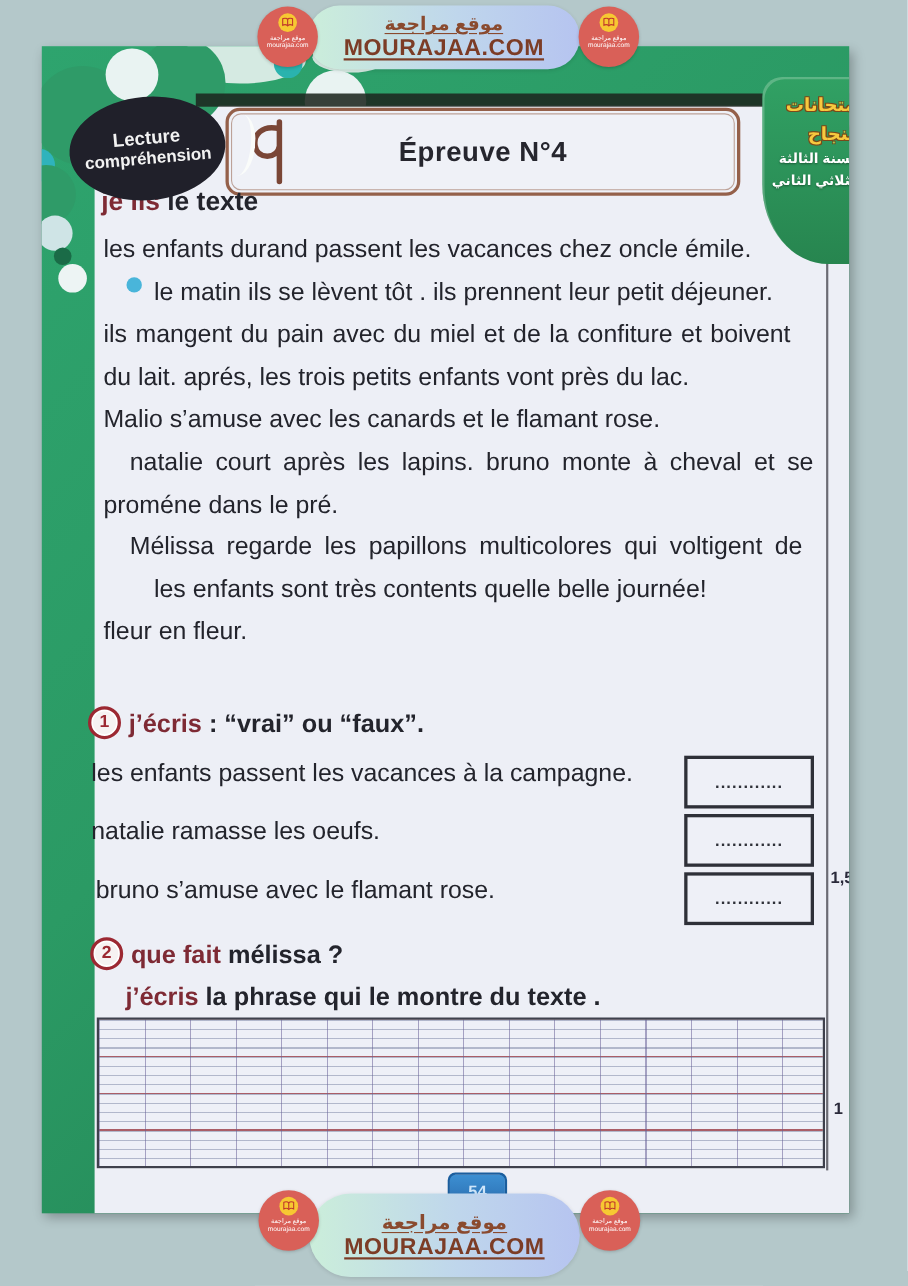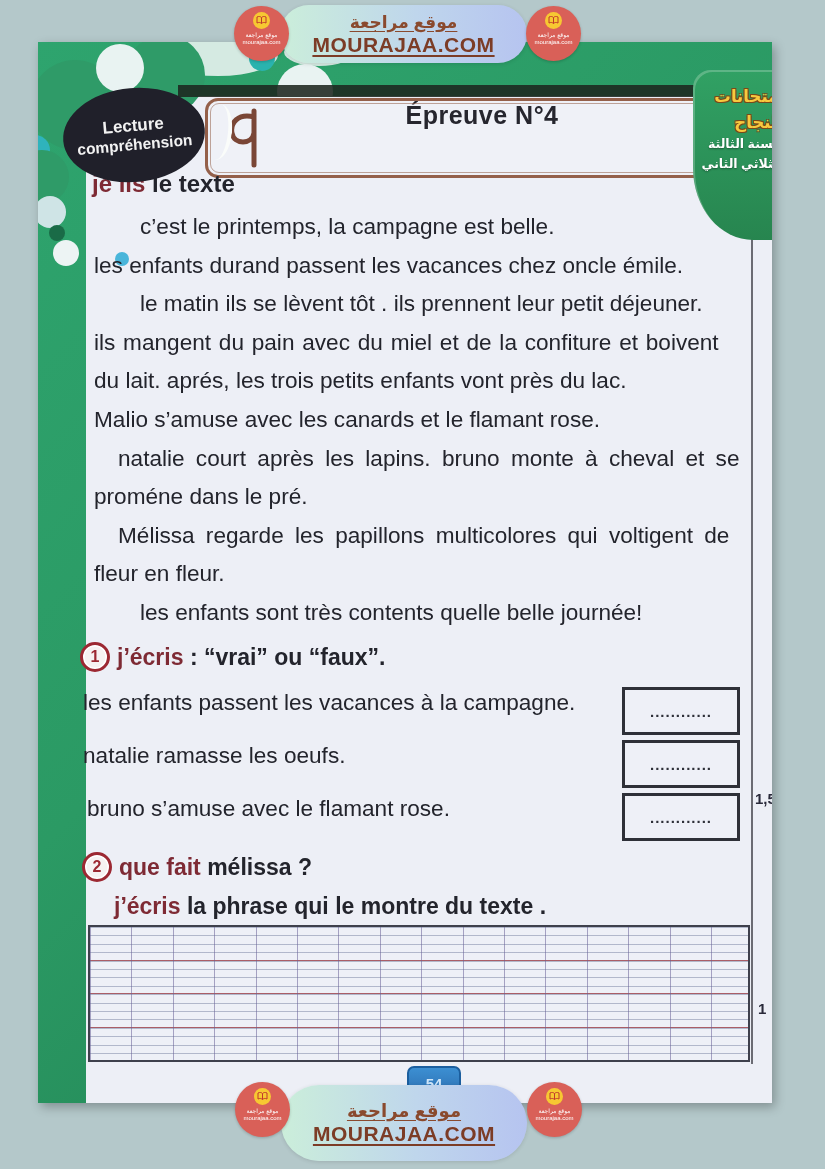--- a/index.html
+++ b/index.html
@@ -35,21 +35,21 @@
   .lesson-badge .l1{font-size:17px;}
   .lesson-badge .l2{font-size:15.5px;}
   .paren{
     position:absolute;left:166px;top:62px;width:24px;height:56px;
     border-right:4px solid #fafcfa;border-radius:50%;transform:rotate(6deg);z-index:4;
   }
   
   .banner{
     position:absolute;left:167px;top:56px;width:462px;height:74px;
     border:3.5px solid #94604a;border-radius:13px;z-index:3;background:#eff1f7;
-    display:flex;justify-content:center;padding-left:43px;
+    display:flex;align-items:center;justify-content:center;
   }
   .banner::before{
     content:'';position:absolute;inset:2px;border:1.5px solid #94604a;
     border-radius:9px;opacity:.55;
   }
   .banner .loop{position:absolute;left:16px;top:6px;}
   .exam-title{font-size:25px;font-weight:bold;color:#26262e;letter-spacing:.5px;}
   
   .ribbon{
     position:absolute;left:655px;top:28px;width:79px;height:170px;
@@ -170,31 +170,30 @@
     <div class="rb-y">للنجاح</div>
     <div class="rb-w">السنة الثالثة</div>
     <div class="rb-w">الثلاثي الثاني</div>
   </div>
 
   <div class="read-head">
     <span class="accent">je lis</span><span class="dark"> le texte</span>
   </div>
 
   <div class="lines">
-    <div class="ln ind">c’est le printemps, la campagne est belle.</div>
     <div class="ln">les enfants durand passent les vacances chez oncle émile.</div>
     <div class="ln ind">le matin ils se lèvent tôt . ils prennent leur petit déjeuner.</div>
     <div class="ln sp1">ils mangent du pain avec du miel et de la confiture et boivent</div>
     <div class="ln">du lait. aprés, les trois petits enfants vont près du lac.</div>
     <div class="ln">Malio s’amuse avec les canards et le flamant rose.</div>
     <div class="ln sp5">natalie court après les lapins. bruno monte à cheval et se</div>
     <div class="ln">proméne dans le pré.</div>
     <div class="ln sp5">Mélissa regarde les papillons multicolores qui voltigent de</div>
+    <div class="ln ind">les enfants sont très contents quelle belle journée!</div>
     <div class="ln">fleur en fleur.</div>
-    <div class="ln ind">les enfants sont très contents quelle belle journée!</div>
   </div>
 
   <div class="qrow" style="left:42px;top:600px;">
     <span class="qbadge">1</span>
     <span class="qtext"><span class="accent">j’écris</span><span class="dark"> : “vrai” ou “faux”.</span></span>
   </div>
 
   <div class="stmt" style="left:45px;top:648px;">les enfants passent les vacances à la campagne.</div>
   <div class="abox" style="top:645px;">
       <span>............</span>

